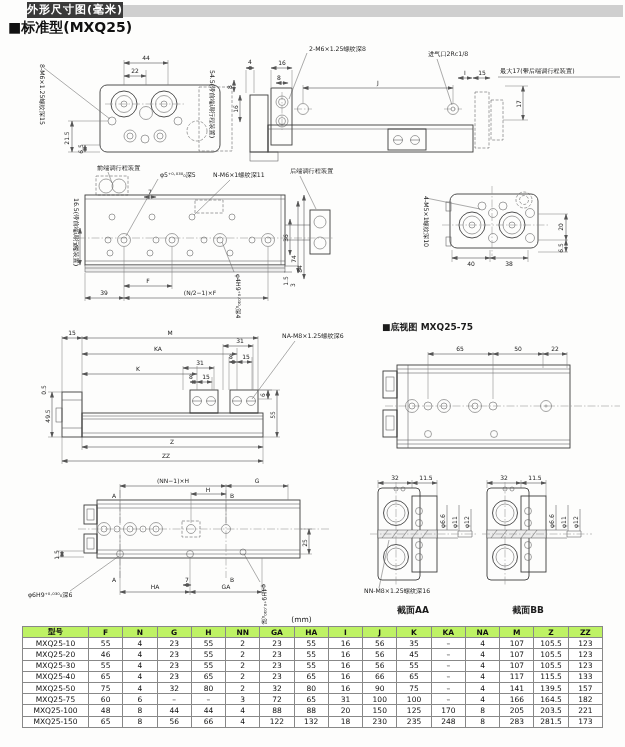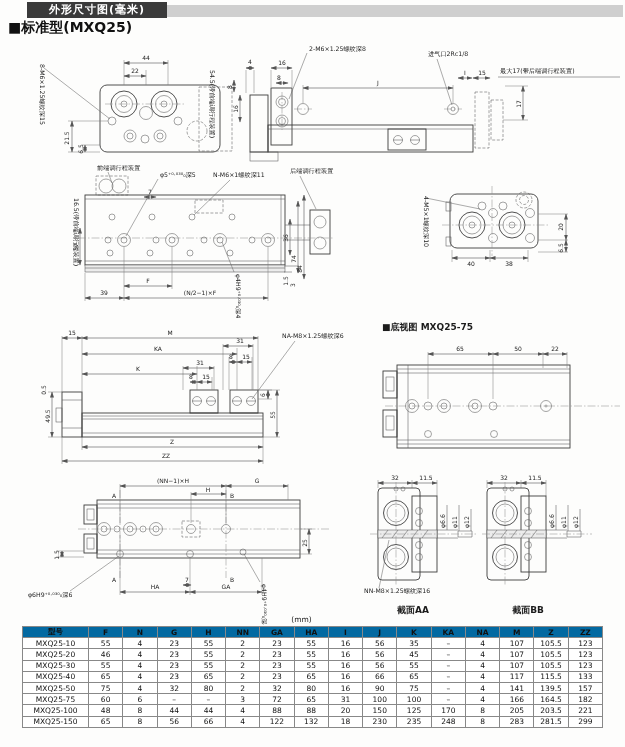--- a/index.html
+++ b/index.html
@@ -1,41 +1,41 @@
 <!DOCTYPE html>
 <html><head>
 <meta charset="utf-8">
 <style>
   html,body{margin:0;padding:0;background:#ffffff;}
   .page{position:relative;width:625px;height:747px;background:#fdfdfc;overflow:hidden;
         font-family:"DejaVu Sans","Liberation Sans",sans-serif;}
   .hdr-band{position:absolute;left:27px;top:5px;width:596px;height:12px;background:#cfcfcf;}
   .hdr-box{position:absolute;left:27px;top:2px;height:16px;background:#3a3a3a;color:#fff;
-           font-size:11px;font-weight:bold;line-height:16px;padding:0 22px;letter-spacing:1px;}
+           font-size:11px;font-weight:bold;line-height:16px;padding:0 0;letter-spacing:1px;}
   .subtitle{position:absolute;left:8px;top:19px;font-size:14px;font-weight:bold;color:#111;}
   .unit{position:absolute;left:0;top:615px;width:603px;text-align:center;font-size:7.5px;color:#222;}
   svg.draw{position:absolute;left:0;top:0;}
   svg text{font-family:"DejaVu Sans","Liberation Sans",sans-serif;font-size:6px;fill:#1c1c1c;}
   .d{text-anchor:middle;}
   .n{text-anchor:start;font-size:6.2px;}
   .big{font-size:9px;font-weight:bold;text-anchor:start;}
   .cap{font-size:9px;font-weight:bold;text-anchor:middle;}
   .out{fill:none;stroke:#3d3d3d;stroke-width:.9;}
   .thin{fill:none;stroke:#5a5a5a;stroke-width:.55;}
   .dash{fill:none;stroke:#5a5a5a;stroke-width:.55;stroke-dasharray:3 1.6;}
   .cl{fill:none;stroke:#8a8a8a;stroke-width:.5;stroke-dasharray:8 2 1.5 2;}
   .ext{stroke:#7a7a7a;stroke-width:.5;}
   .dim{stroke:#555;stroke-width:.6;marker-start:url(#aS);marker-end:url(#aE);}
   .ldr{stroke:#666;stroke-width:.55;fill:none;}
   .band{fill:#ececec;stroke:#5a5a5a;stroke-width:.55;}
   table.dims{position:absolute;left:22px;top:626px;width:581px;border-collapse:collapse;
              table-layout:fixed;font-size:7.5px;color:#111;background:#fff;border:1.5px solid #555;}
   table.dims th,table.dims td{border:1px solid #888;text-align:center;padding:0;height:10.2px;
              overflow:hidden;white-space:nowrap;font-weight:normal;}
-  table.dims th{background:#0369a1;font-weight:bold;}
+  table.dims th{background:#bef264;font-weight:bold;}
   table.dims col.model{width:66px;}
 </style>
 </head>
 <body>
 
 <div class="page">
 
   <div class="hdr-band"></div>
   <div class="hdr-box">外形尺寸图(毫米)</div>
   <div class="subtitle">■标准型(MXQ25)</div>
@@ -684,18 +684,18 @@
           <td>4</td>
           <td>122</td>
           <td>132</td>
           <td>18</td>
           <td>230</td>
           <td>235</td>
           <td>248</td>
           <td>8</td>
           <td>283</td>
           <td>281.5</td>
-          <td>299</td>
+          <td>173</td>
         </tr>
       </tbody>
   </table>
 
 </div>
 
 </body></html>

